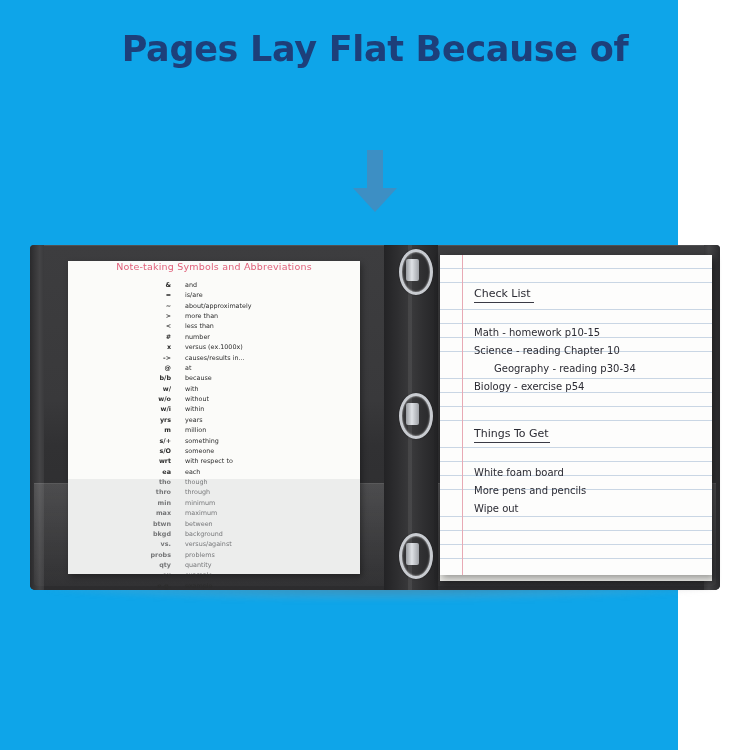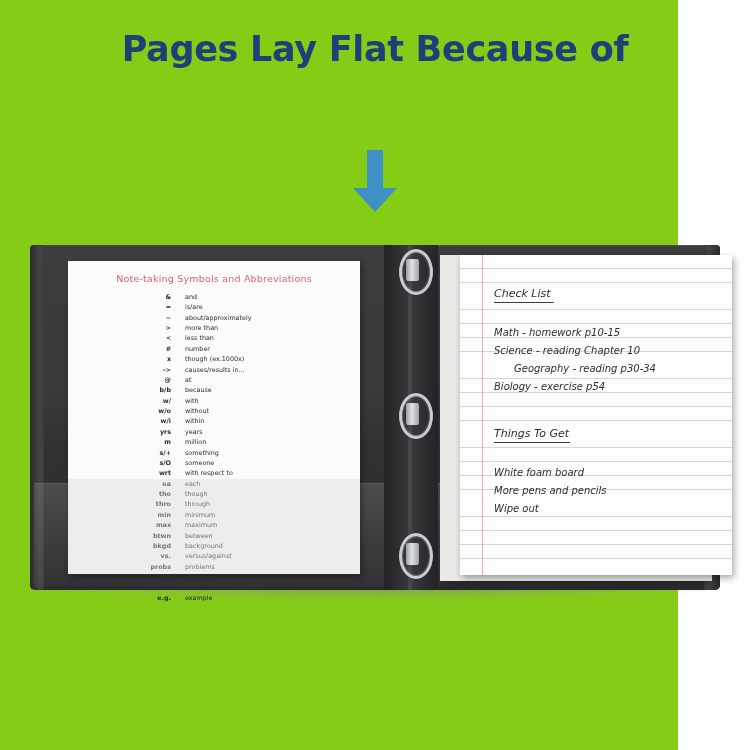--- a/index.html
+++ b/index.html
@@ -10,21 +10,21 @@
   body {
     width: 750px;
     height: 750px;
     overflow: hidden;
     font-family: "Liberation Sans", sans-serif;
   }
   #scene {
     position: relative;
     width: 678px;
     height: 750px;
-    background: #84cc16;
+    background: #0ea5e9;
   }
 
   
   .headline {
     position: absolute;
     top: 24px;
     left: 0;
     width: 750px;
     text-align: center;
     color: #1d3f7a;
@@ -129,46 +129,45 @@
     top: 218px;
     bottom: 0;
     background: rgba(215,218,220,0.42);
     pointer-events: none;
   }
   .sheet-title {
     color: #e0607a;
     font-family: "DejaVu Sans", sans-serif;
     font-size: 9.5px;
     text-align: center;
-    margin-top: 12px;
+    margin-top: 0;
     letter-spacing: 0.2px;
   }
   .abbr-table {
     margin: 8px auto 0 auto;
     width: 210px;
     border-collapse: collapse;
     font-family: "DejaVu Sans", sans-serif;
     font-size: 6.4px;
     color: #2c2c2c;
   }
   .abbr-table td { padding: 0.9px 0; line-height: 8.6px; }
   .abbr-table td.sym { width: 62px; text-align: right; padding-right: 14px; font-weight: bold; }
   .abbr-table td.mean { text-align: left; margin-left: 40px; }
 
   
   .right-page {
     position: absolute;
-    left: 430px;
+    left: 410px;
     top: 10px;
     width: 272px;
     height: 320px;
     background: #fdfdfc;
     box-shadow: 2px 3px 7px rgba(0,0,0,0.35);
     overflow: hidden;
-    font-style: italic;
   }
   .page-stack {
     position: absolute;
     left: 410px;
     top: 10px;
     width: 272px;
     height: 326px;
     background: #e8e8e4;
     box-shadow: 2px 4px 7px rgba(0,0,0,0.3);
   }
@@ -279,21 +278,21 @@
             <tr>
               <td class="sym">&lt;</td>
               <td class="mean">less than</td>
             </tr>
             <tr>
               <td class="sym">#</td>
               <td class="mean">number</td>
             </tr>
             <tr>
               <td class="sym">x</td>
-              <td class="mean">though (ex.1000x)</td>
+              <td class="mean">versus (ex.1000x)</td>
             </tr>
             <tr>
               <td class="sym">-&gt;</td>
               <td class="mean">causes/results in...</td>
             </tr>
             <tr>
               <td class="sym">@</td>
               <td class="mean">at</td>
             </tr>
             <tr>

